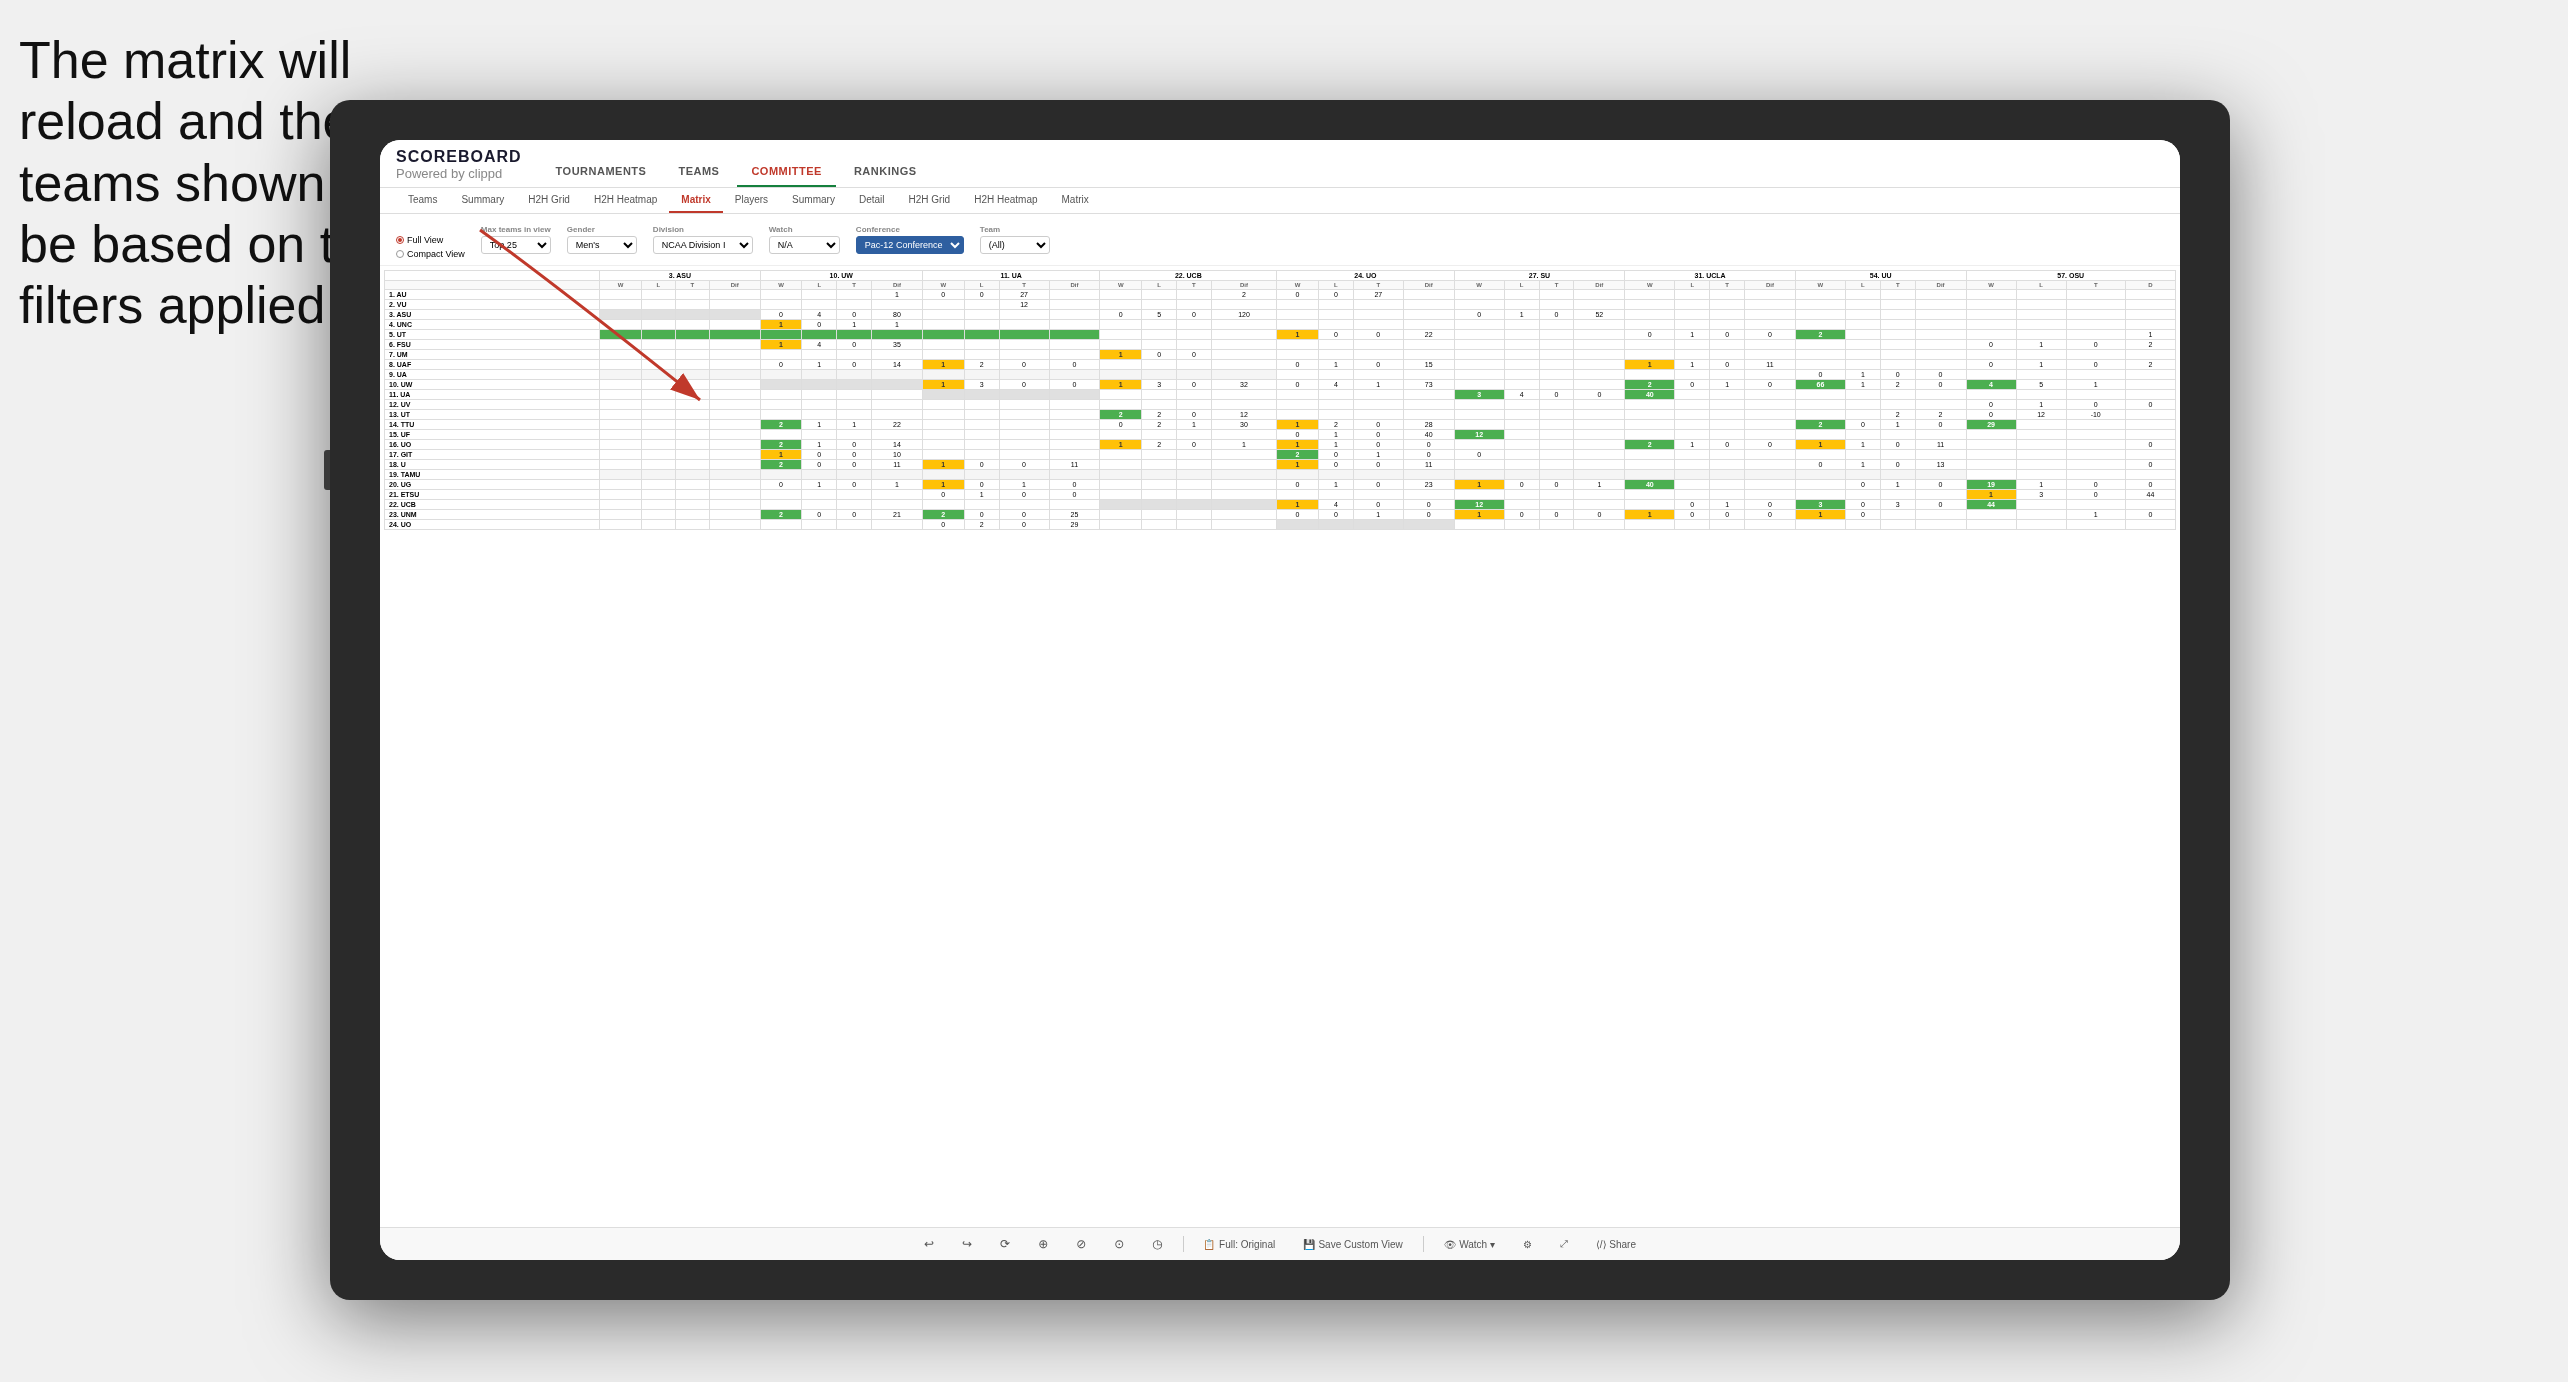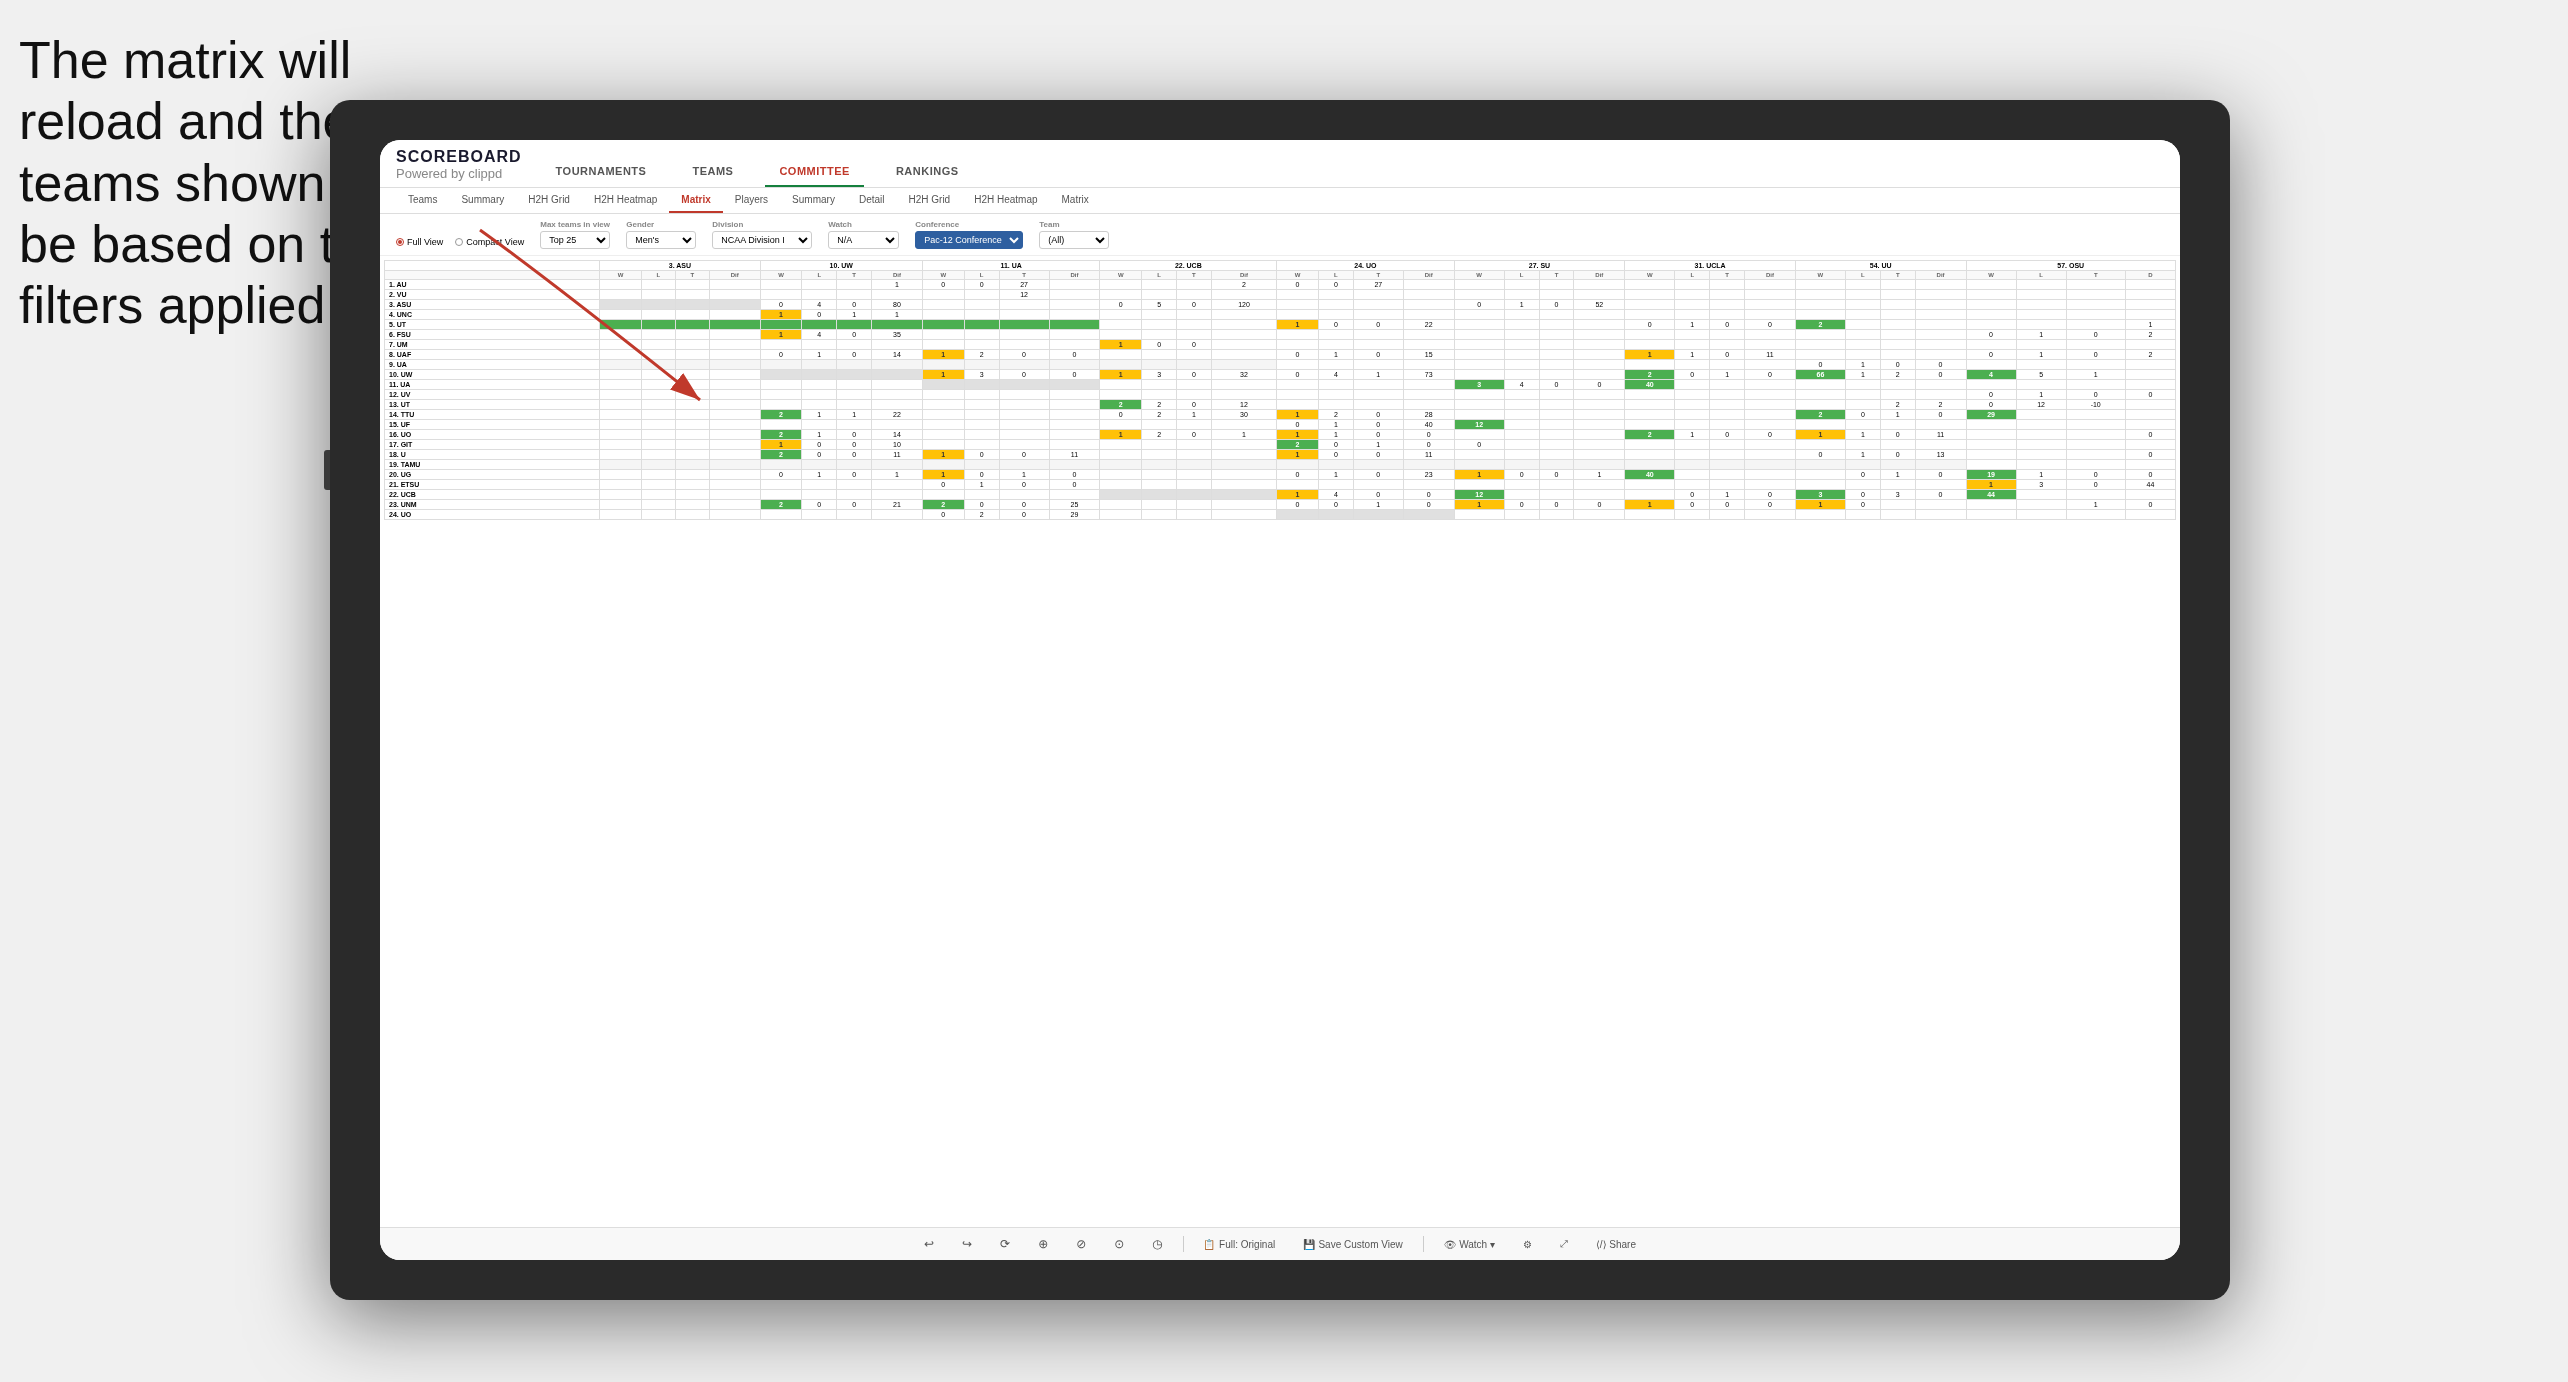--- a/index.html
+++ b/index.html
@@ -78,21 +78,21 @@
       letter-spacing: 1px;
     }
 
     .logo-powered {
       font-size: 13px;
       color: #888;
     }
 
     .main-nav {
       display: flex;
-      gap: 18px;
+      gap: 4px;
       align-items: flex-end;
     }
 
     .nav-item {
       padding: 8px 14px;
       font-size: 11px;
       font-weight: 600;
       color: #555;
       cursor: pointer;
       border-bottom: 2px solid transparent;
@@ -133,22 +133,22 @@
       padding: 6px 16px;
       display: flex;
       align-items: center;
       gap: 16px;
       border-bottom: 1px solid #eee;
       flex-wrap: wrap;
     }
 
     .radio-group {
       display: flex;
-      flex-direction: row;
-      gap: 12px;
+      flex-direction: column;
+      gap: 4px;
       font-size: 9px;
       margin-top: 15px;
     }
 
     .radio-option {
       display: flex;
       align-items: center;
       gap: 3px;
     }
 

